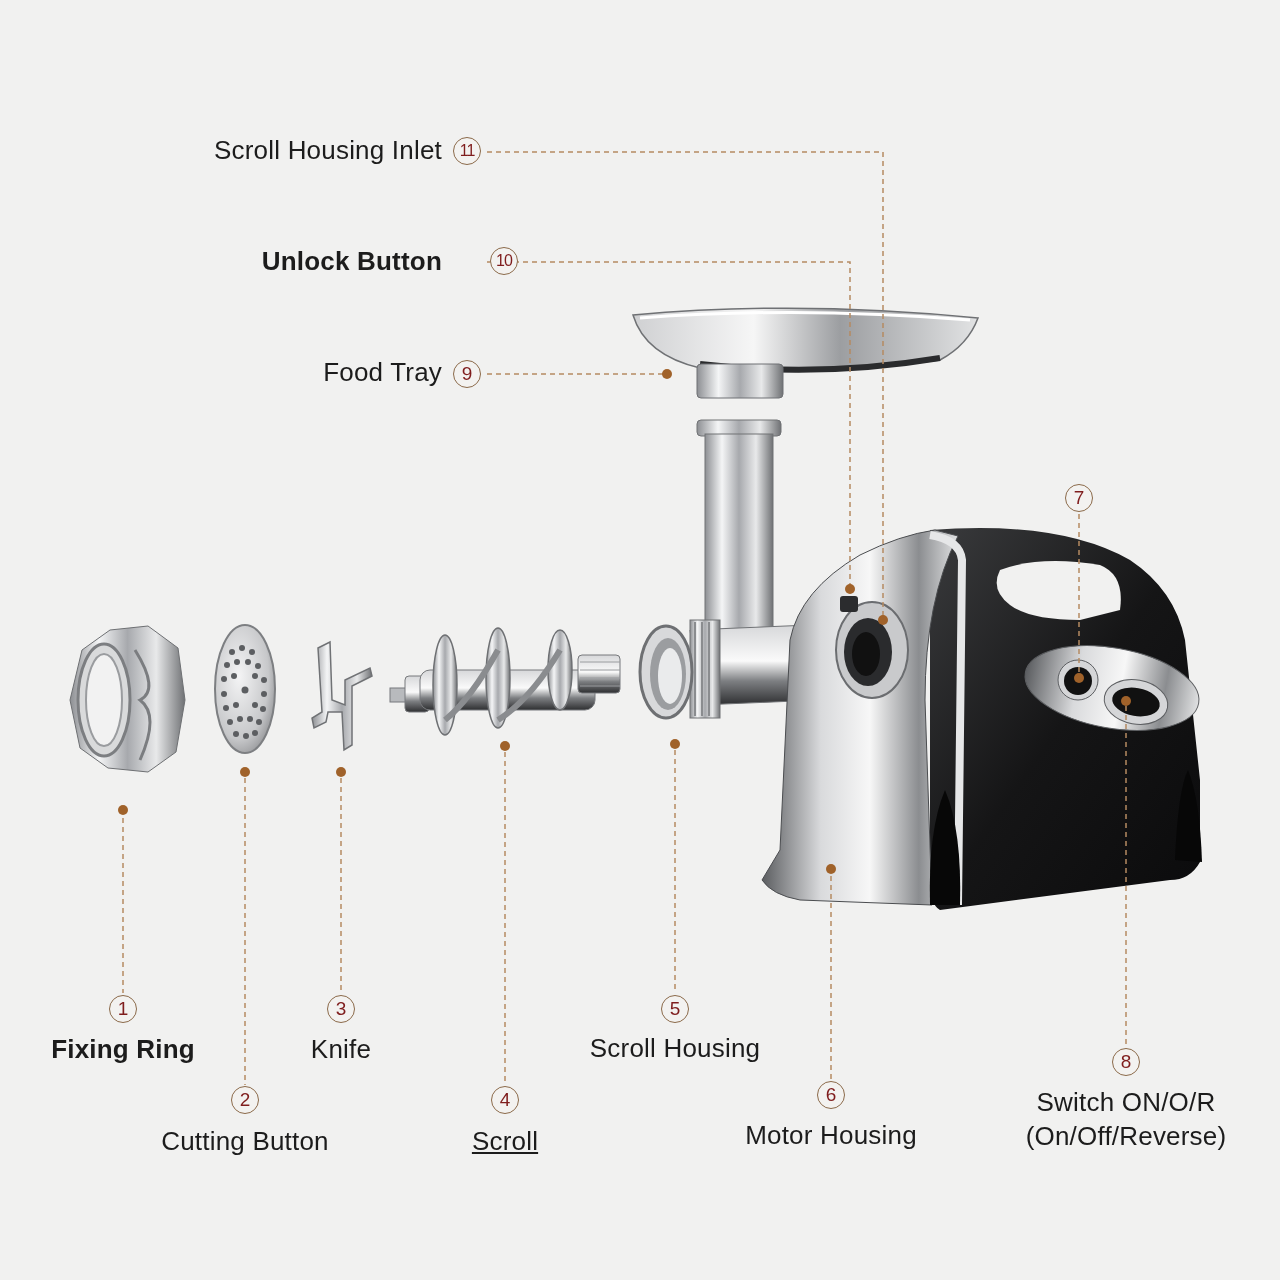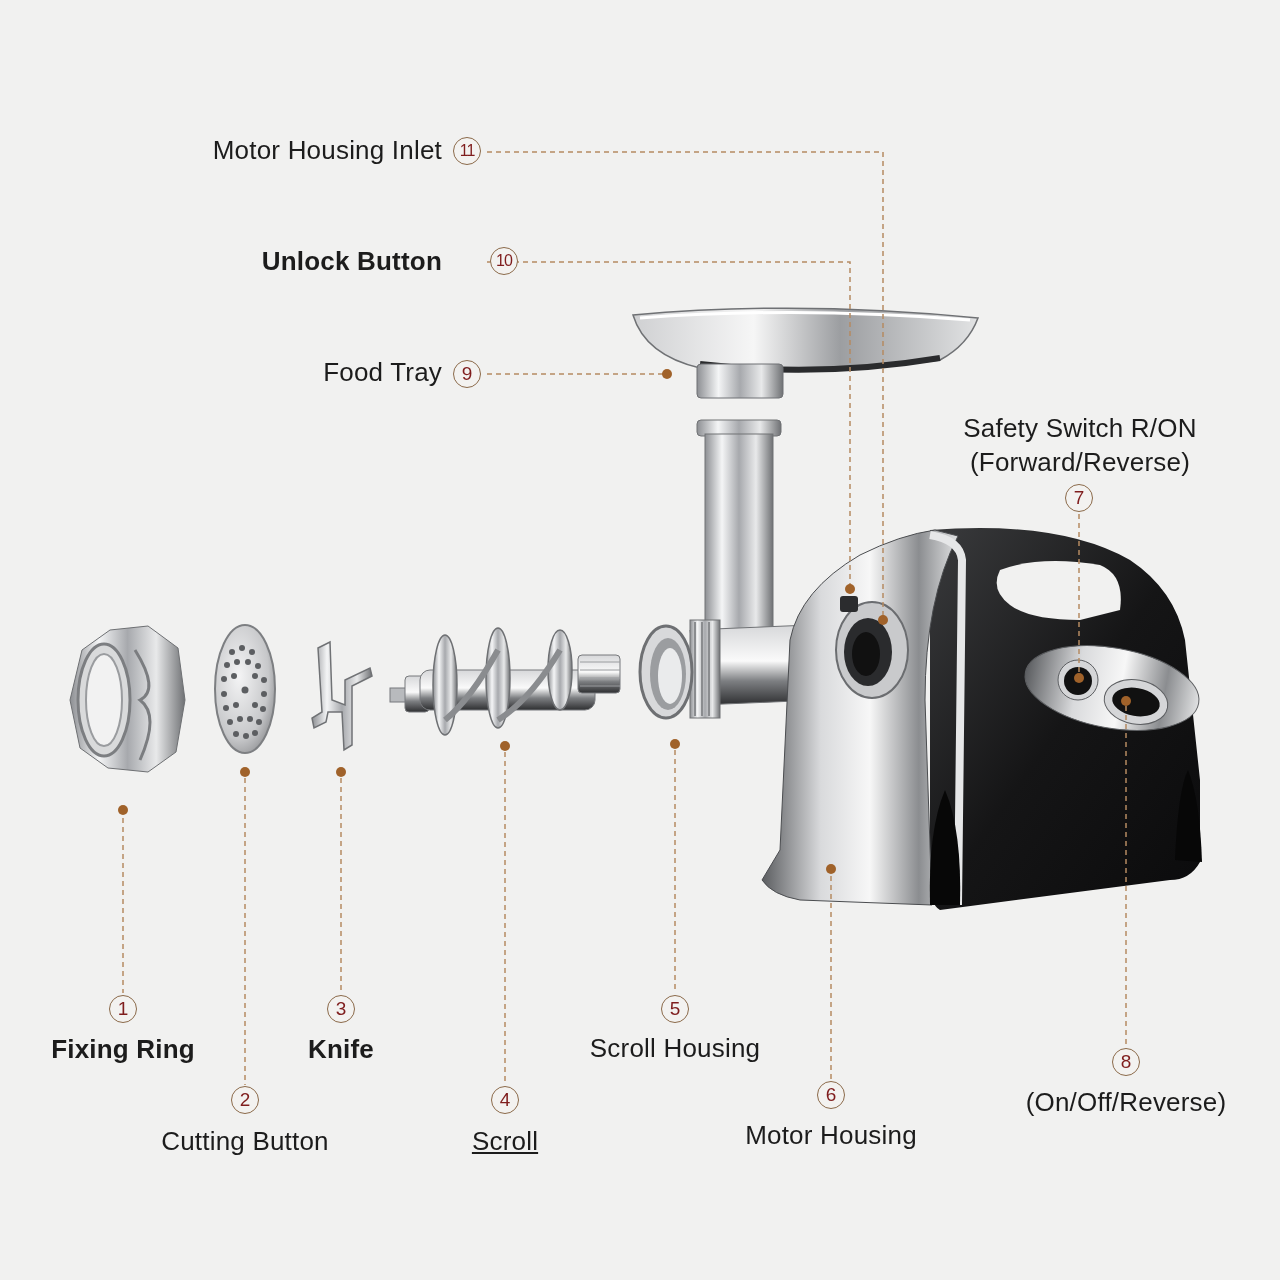--- a/index.html
+++ b/index.html
@@ -200,51 +200,48 @@
       <circle cx="245" cy="772" r="5"></circle>
       <circle cx="341" cy="772" r="5"></circle>
       <circle cx="505" cy="746" r="5"></circle>
       <circle cx="675" cy="744" r="5"></circle>
       <circle cx="831" cy="869" r="5"></circle>
       <circle cx="1079" cy="678" r="5"></circle>
       <circle cx="1126" cy="701" r="5"></circle>
     </g>
   </svg>
 
-  <div class="label right" style="right:838px; top:133px;">Motor Housing Inlet</div>
+  <div class="label right" style="right:838px; top:133px;">Scroll Housing Inlet</div>
   <div class="num two" style="left:467px; top:151px;">11</div>
 
   <div class="label right" style="right:838px; top:244px;font-weight:bold;">Unlock Button</div>
   <div class="num two" style="left:467px; top:261px;margin-left:37px;">10</div>
 
   <div class="label right" style="right:838px; top:355px;">Food Tray</div>
   <div class="num" style="left:467px; top:374px;">9</div>
 
-  <div class="label center" style="left:1080px; top:411px;">
-    <div>Safety Switch R/ON</div>
-    <div>(Forward/Reverse)</div>
-  </div>
   <div class="num" style="left:1079px; top:498px;">7</div>
 
   <div class="num" style="left:123px; top:1009px;">1</div>
   <div class="label center" style="left:123px; top:1032px;font-weight:bold;">Fixing Ring</div>
 
   <div class="num" style="left:245px; top:1100px;">2</div>
   <div class="label center" style="left:245px; top:1124px;">Cutting Button</div>
 
   <div class="num" style="left:341px; top:1009px;">3</div>
-  <div class="label center" style="left:341px; top:1032px;font-weight:bold;">Knife</div>
+  <div class="label center" style="left:341px; top:1032px;">Knife</div>
 
   <div class="num" style="left:505px; top:1100px;">4</div>
   <div class="label center" style="left:505px; top:1124px;text-decoration:underline;">Scroll</div>
 
   <div class="num" style="left:675px; top:1009px;">5</div>
   <div class="label center" style="left:675px; top:1031px;">Scroll Housing</div>
 
   <div class="num" style="left:831px; top:1095px;">6</div>
   <div class="label center" style="left:831px; top:1118px;">Motor Housing</div>
 
   <div class="num" style="left:1126px; top:1062px;">8</div>
   <div class="label center" style="left:1126px; top:1085px;">
+    <div>Switch ON/O/R</div>
     <div>(On/Off/Reverse)</div>
   </div>
 
 </div>
 
 </body></html>

